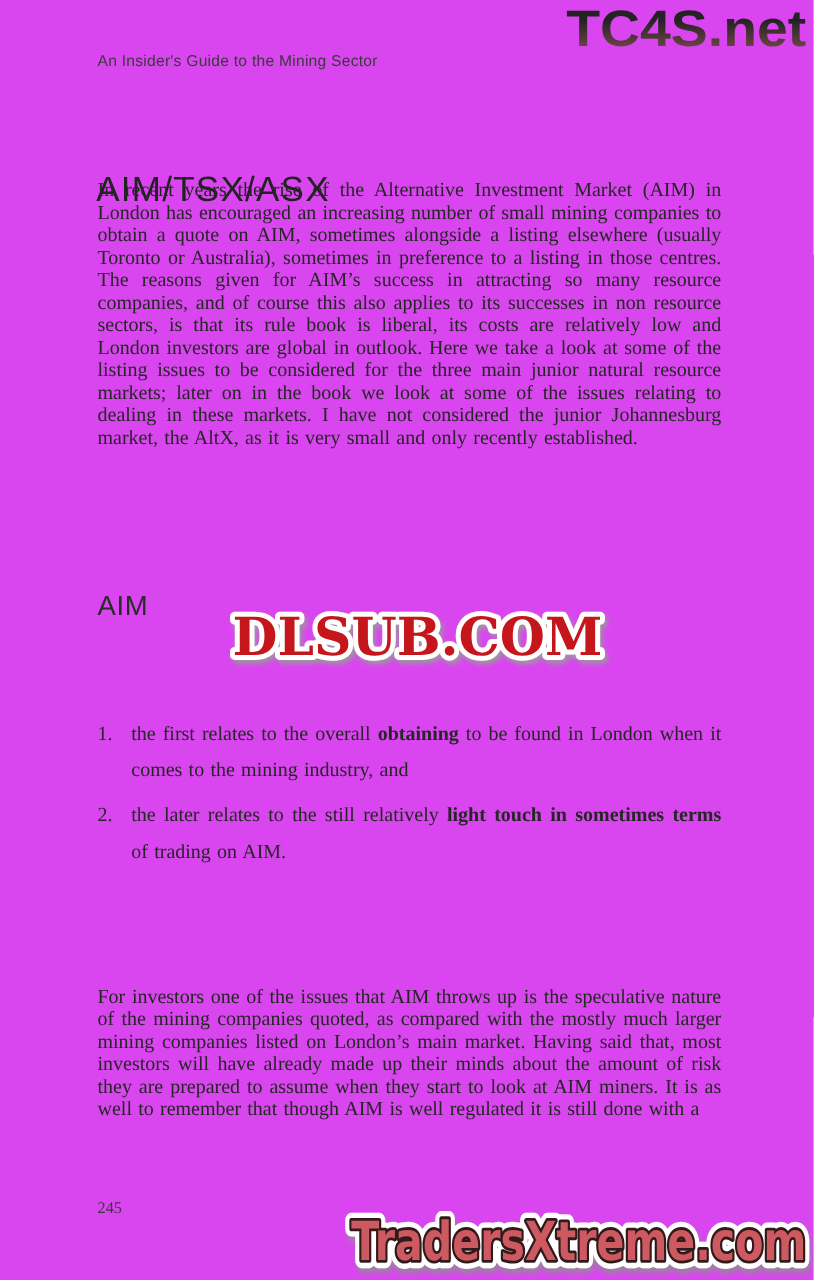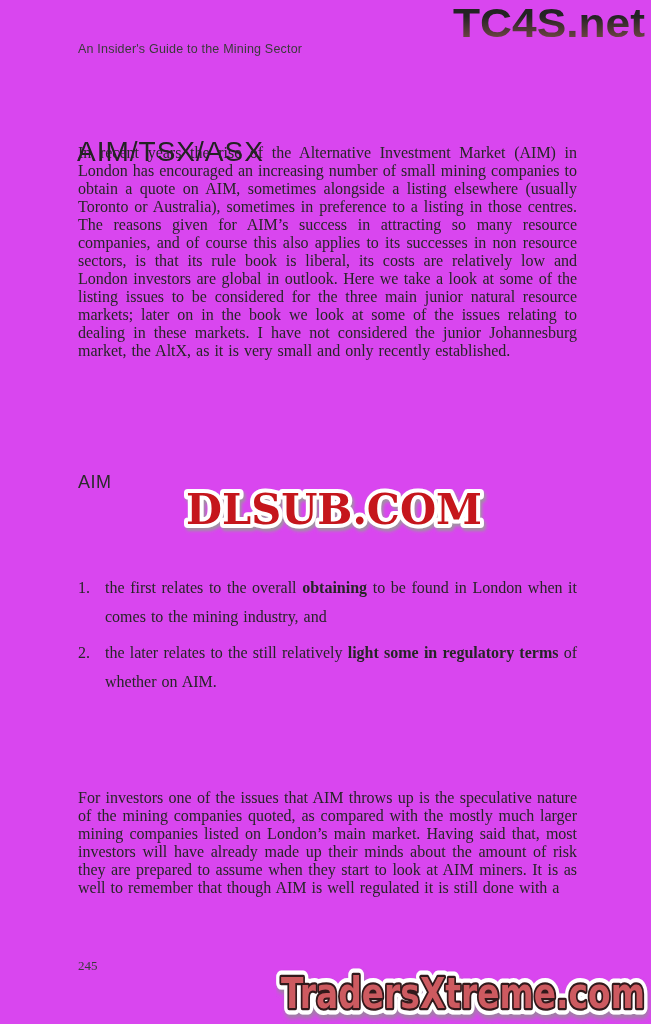--- a/index.html
+++ b/index.html
@@ -38,21 +38,21 @@
     line-height: 18px;
     text-align: justify;
     word-spacing: 1px;
     color: #262626;
   }
   .p1 { top: 144px; }
   .section-heading {
     position: absolute;
     left: 78px; top: 472px;
     font-family: "Liberation Sans", sans-serif;
-    font-size: 18px;
+    font-size: 22px;
     color: #2b2b2b;
     letter-spacing: 0.5px;
   }
   .p2 { top: 515px; }
   .list {
     position: absolute;
     left: 78px; top: 573px;
     width: 499px;
   }
   .list-item {
@@ -107,21 +107,21 @@
   <div class="section-heading">AIM</div>
 
 
   <div class="list">
     <div class="list-item">
       <span class="list-number">1.</span>
       <span class="list-text"><span>the first relates to the overall </span><span class="bold">obtaining</span><span> to be found in London when it comes to the mining industry, and</span></span>
     </div>
     <div class="list-item">
       <span class="list-number">2.</span>
-      <span class="list-text"><span>the later relates to the still relatively </span><span class="bold">light some in regulatory terms</span><span> of whether on AIM.</span></span>
+      <span class="list-text"><span>the later relates to the still relatively </span><span class="bold">light touch in sometimes terms</span><span> of trading on AIM.</span></span>
     </div>
   </div>
 
 
   <div class="para p4">For investors one of the issues that AIM throws up is the speculative nature of the mining companies quoted, as compared with the mostly much larger mining companies listed on London’s main market. Having said that, most investors will have already made up their minds about the amount of risk they are prepared to assume when they start to look at AIM miners. It is as well to remember that though AIM is well regulated it is still done with a</div>
 
   <div class="page-number">245</div>
 
   <svg class="wm wm-mid" width="312" height="64">
     <defs>

